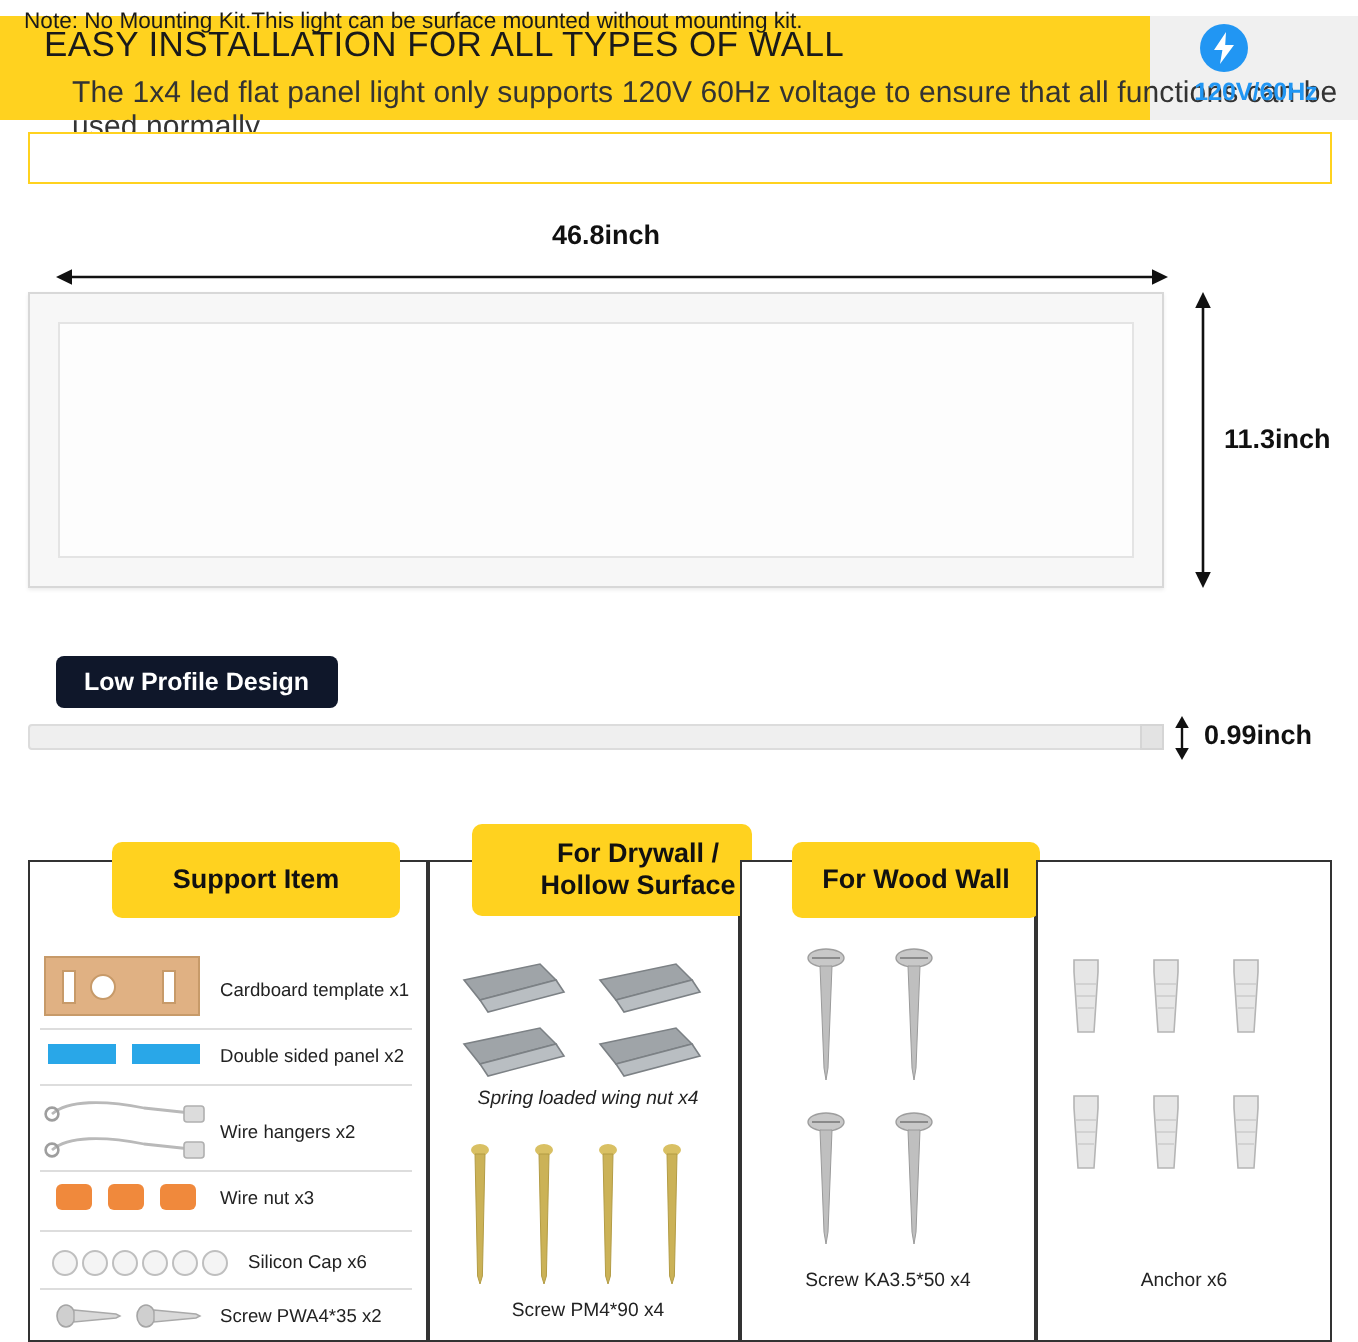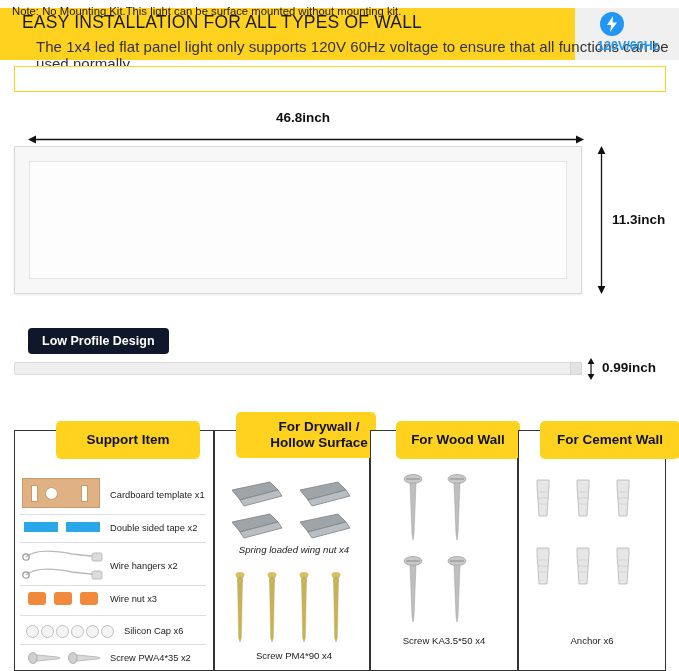--- a/index.html
+++ b/index.html
@@ -301,21 +301,21 @@
   <div style="position:absolute;left:8px;top:48px;width:78px;height:30px;background:#e0b183;border:1px solid #c79a69;box-sizing:border-box;">
     <div style="position:absolute;left:22px;top:8px;width:11px;height:11px;border-radius:50%;background:#fff;border:1px solid #c79a69;"></div>
     <div style="position:absolute;left:8px;top:6px;width:5px;height:15px;background:#fff;border:1px solid #c79a69;"></div>
     <div style="position:absolute;left:58px;top:6px;width:5px;height:15px;background:#fff;border:1px solid #c79a69;"></div>
   </div>
   <div class="item-label" style="left:96px;top:60px;">Cardboard template x1</div>
   <div class="screw-sep" style="left:6px;top:84px;width:186px;"></div>
 
   <div style="position:absolute;left:10px;top:92px;width:34px;height:10px;background:#29A7E8;"></div>
   <div style="position:absolute;left:52px;top:92px;width:34px;height:10px;background:#29A7E8;"></div>
-  <div class="item-label" style="left:96px;top:93px;">Double sided tape x2</div>
+  <div class="item-label" style="left:96px;top:93px;">Double sided panel x2</div>
   <div class="screw-sep" style="left:6px;top:112px;width:186px;"></div>
 
   <div style="position:absolute;left:8px;top:118px;width:82px;height:18px;">
     <svg width="82" height="18" viewBox="0 0 82 18">
       <path d="M4 9 C 12 2, 30 2, 50 6 L78 9" stroke="#b9b9b9" stroke-width="1.4" fill="none"></path>
       <circle cx="4" cy="9" r="3.2" fill="none" stroke="#9e9e9e" stroke-width="1.3"></circle>
       <rect x="70" y="5" width="10" height="8" rx="1.5" fill="#dcdcdc" stroke="#b0b0b0" stroke-width="0.8"></rect>
     </svg>
   </div>
   <div style="position:absolute;left:8px;top:136px;width:82px;height:18px;">
@@ -433,21 +433,20 @@
       <g transform="translate(62,0)">
         <ellipse cx="7" cy="5" rx="9" ry="4.5" fill="#c8c8c8" stroke="#9e9e9e" stroke-width="0.7"></ellipse>
         <line x1="0" y1="5" x2="14" y2="5" stroke="#8a8a8a" stroke-width="1"></line>
         <path d="M4 9 L10 9 L8 60 L7 66 L6 60 Z" fill="#bfbfbf" stroke="#9a9a9a" stroke-width="0.5"></path>
       </g>
     </svg>
   </div>
   <div class="item-label" style="left:356px;top:205px;width:148px;text-align:center;font-size:9.6px;">Screw KA3.5*50 x4</div>
 
   <div class="col col-4"></div>
-  <div class="col-title t4">For Cement Wall</div>
 
   <div style="position:absolute;left:520px;top:48px;width:118px;height:44px;">
     <svg width="118" height="44" viewBox="0 0 118 44">
       <g fill="#e6e6e6" stroke="#b5b5b5" stroke-width="0.8">
         <path d="M3 2 h12 v6 l-2 30 h-8 l-2 -30 z"></path>
         <path d="M43 2 h12 v6 l-2 30 h-8 l-2 -30 z"></path>
         <path d="M83 2 h12 v6 l-2 30 h-8 l-2 -30 z"></path>
       </g>
       <g stroke="#c9c9c9" stroke-width="0.7">
         <line x1="4" y1="14" x2="14" y2="14"></line>

